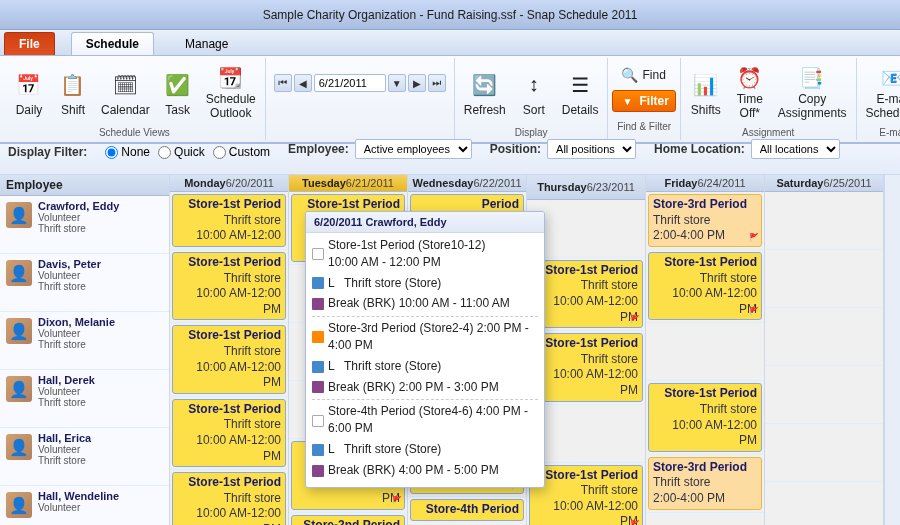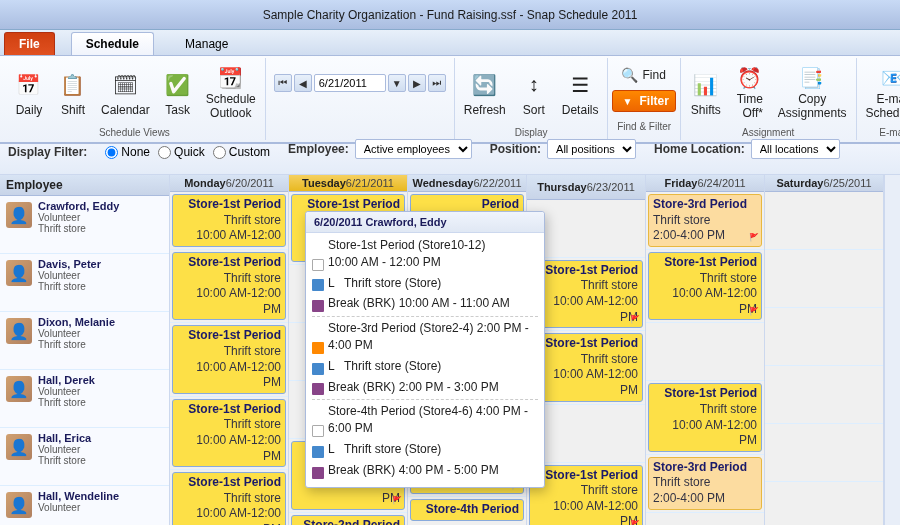--- a/index.html
+++ b/index.html
@@ -308,21 +308,21 @@
       padding: 4px 8px;
       font-weight: bold;
       font-size: 11px;
       color: #1a1a5a;
       border-bottom: 1px solid #ccd8ee;
       border-radius: 3px 3px 0 0;
     }
     .tooltip-body { padding: 4px 6px; }
     .tooltip-item {
       display: flex;
-      align-items: flex-end;
+      align-items: center;
       gap: 4px;
       margin-bottom: 4px;
       font-size: 10px;
     }
     .tooltip-icon {
       width: 12px;
       height: 12px;
       flex-shrink: 0;
       margin-top: 1px;
       border-radius: 1px;
@@ -432,21 +432,21 @@
   </div>
 
   <div class="ribbon-group">
     <div class="ribbon-group-content">
       <div class="ribbon-btn">
         <div class="ribbon-btn-icon">📊</div>
         <span>Shifts</span>
       </div>
       <div class="ribbon-btn">
         <div class="ribbon-btn-icon">⏰</div>
-        <span style="white-space:pre-line;text-align:right;">Time
+        <span style="white-space:pre-line;text-align:center;">Time
 Off*</span>
       </div>
       <div class="ribbon-btn">
         <div class="ribbon-btn-icon">📑</div>
         <span style="white-space:pre-line;text-align:center;">Copy
 Assignments</span>
       </div>
     </div>
     <div class="ribbon-group-label">Assignment</div>
   </div>

